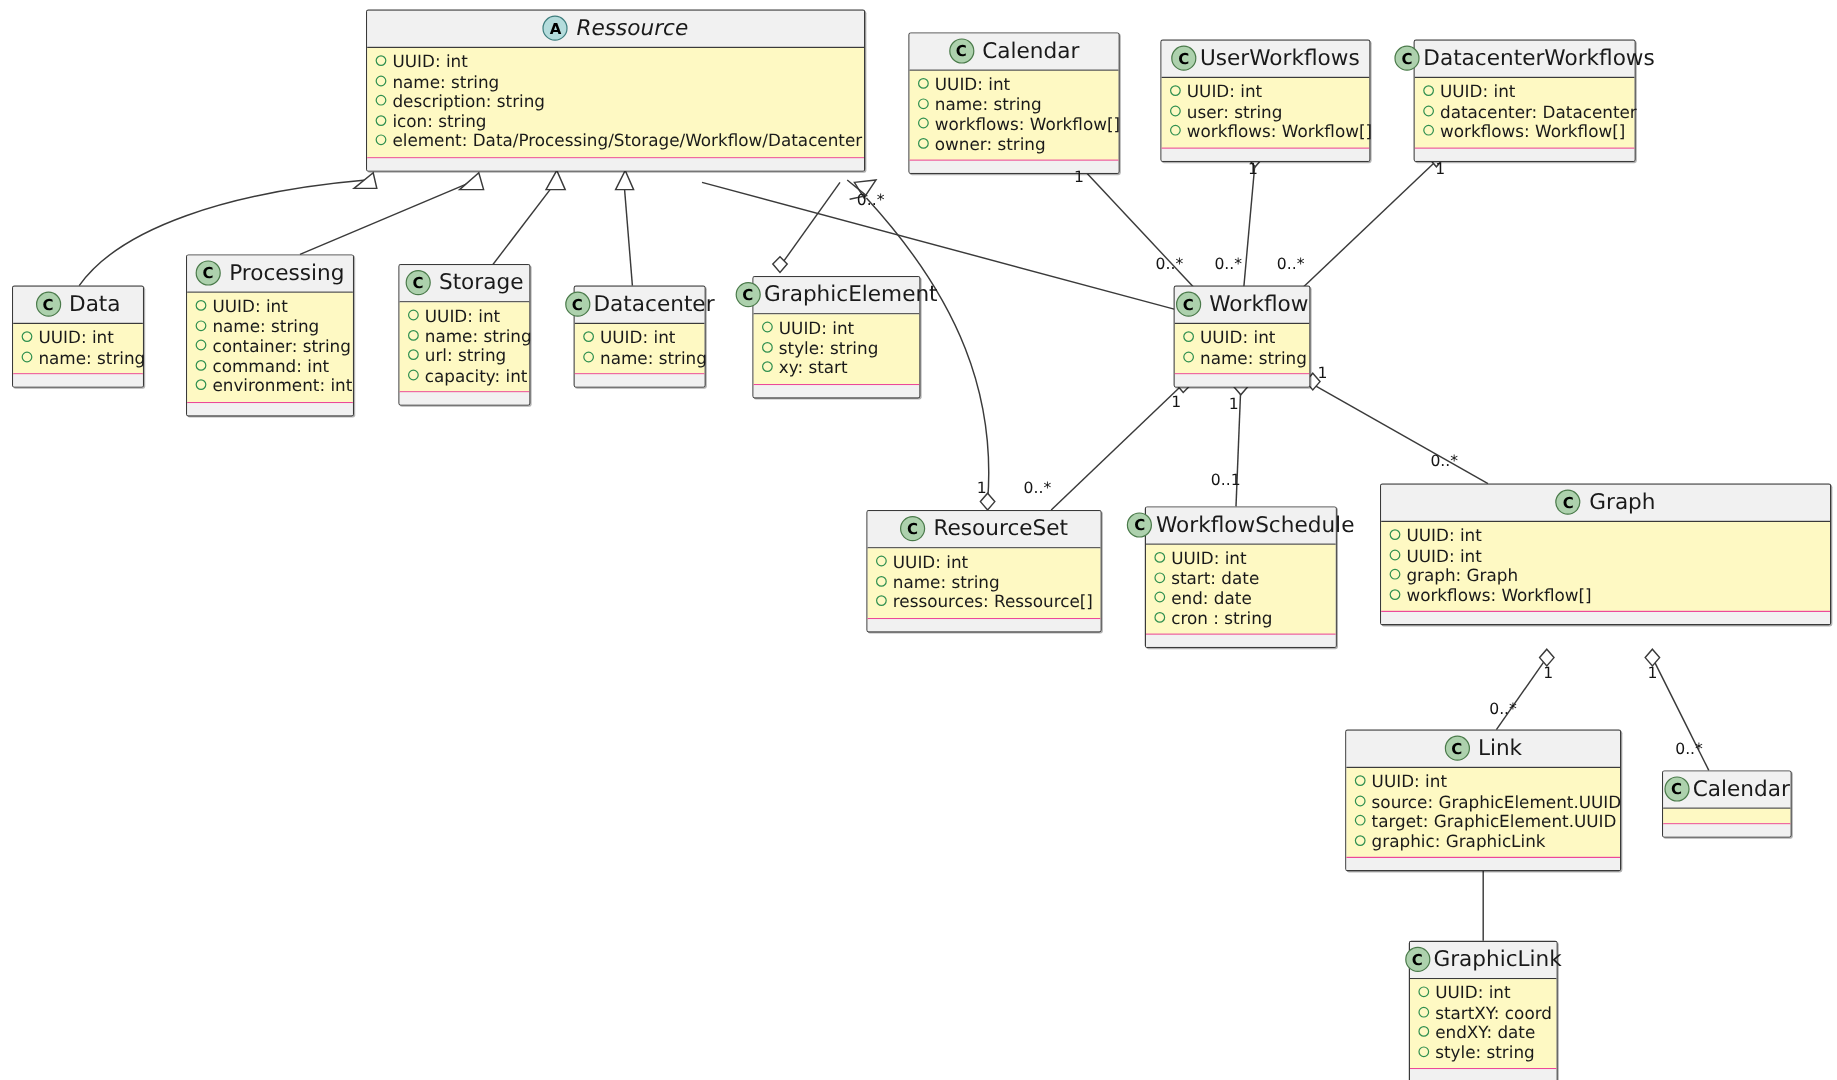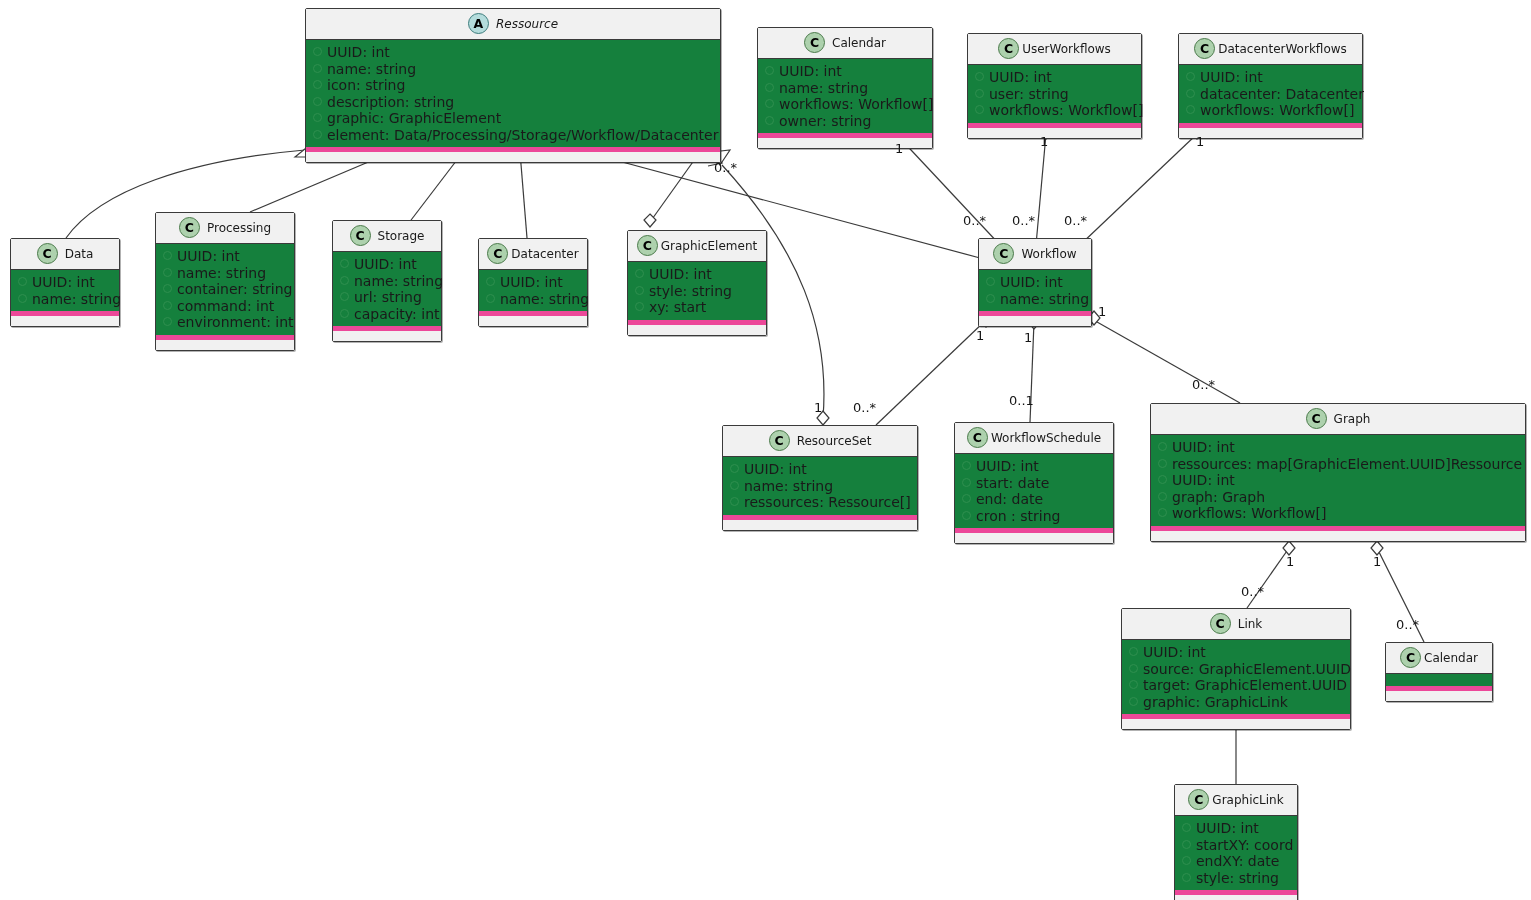--- a/index.html
+++ b/index.html
@@ -52,26 +52,26 @@
     display: flex;
     align-items: center;
     justify-content: center;
     flex: 0 0 auto;
     font-family: "DejaVu Sans", sans-serif;
   }
   .cls-icon.abstract {
     background: #b4dcdc;
     border-color: #3d7d7d;
   }
-  .uml-title { font-size: 12px; }
+  .uml-title { font-size: 18px; }
   .uml-title.italic { font-style: italic; }
   .uml-body {
     padding: 4px 6px 4px 7px;
-    border-bottom: 5px solid #ec4899;
-    background: #15803d;
+    border-bottom: 1px solid #ec4899;
+    background: #fef9c3;
   }
   .uml-body.empty { padding: 3px 6px; min-height: 6px; }
   .uml-footer {
     height: 10px;
     background: #f1f1f1;
   }
   .attr {
     display: flex;
     align-items: baseline;
     gap: 5px;
@@ -169,32 +169,28 @@
       <div class="attr">
           <span class="attr-dot"></span>
           <span>UUID: int</span>
         </div>
       <div class="attr">
           <span class="attr-dot"></span>
           <span>name: string</span>
         </div>
       <div class="attr">
           <span class="attr-dot"></span>
+          <span>description: string</span>
+        </div>
+      <div class="attr">
+          <span class="attr-dot"></span>
           <span>icon: string</span>
         </div>
       <div class="attr">
           <span class="attr-dot"></span>
-          <span>description: string</span>
-        </div>
-      <div class="attr">
-          <span class="attr-dot"></span>
-          <span>graphic: GraphicElement</span>
-        </div>
-      <div class="attr">
-          <span class="attr-dot"></span>
           <span>element: Data/Processing/Storage/Workflow/Datacenter</span>
         </div>
     </div>
     <div class="uml-footer"></div>
   </div>
 
   <div class="uml-class" style="left:757px; top:27px; width:176px;">
     <div class="uml-header">
       <span class="cls-icon">C</span>
       <span class="uml-title">Calendar</span>
@@ -446,24 +442,20 @@
 
   <div class="uml-class" style="left:1150px; top:403px; width:376px;">
     <div class="uml-header">
       <span class="cls-icon">C</span>
       <span class="uml-title">Graph</span>
     </div>
     <div class="uml-body">
       <div class="attr">
           <span class="attr-dot"></span>
           <span>UUID: int</span>
-        </div>
-      <div class="attr">
-          <span class="attr-dot"></span>
-          <span>ressources: map[GraphicElement.UUID]Ressource</span>
         </div>
       <div class="attr">
           <span class="attr-dot"></span>
           <span>UUID: int</span>
         </div>
       <div class="attr">
           <span class="attr-dot"></span>
           <span>graph: Graph</span>
         </div>
       <div class="attr">

